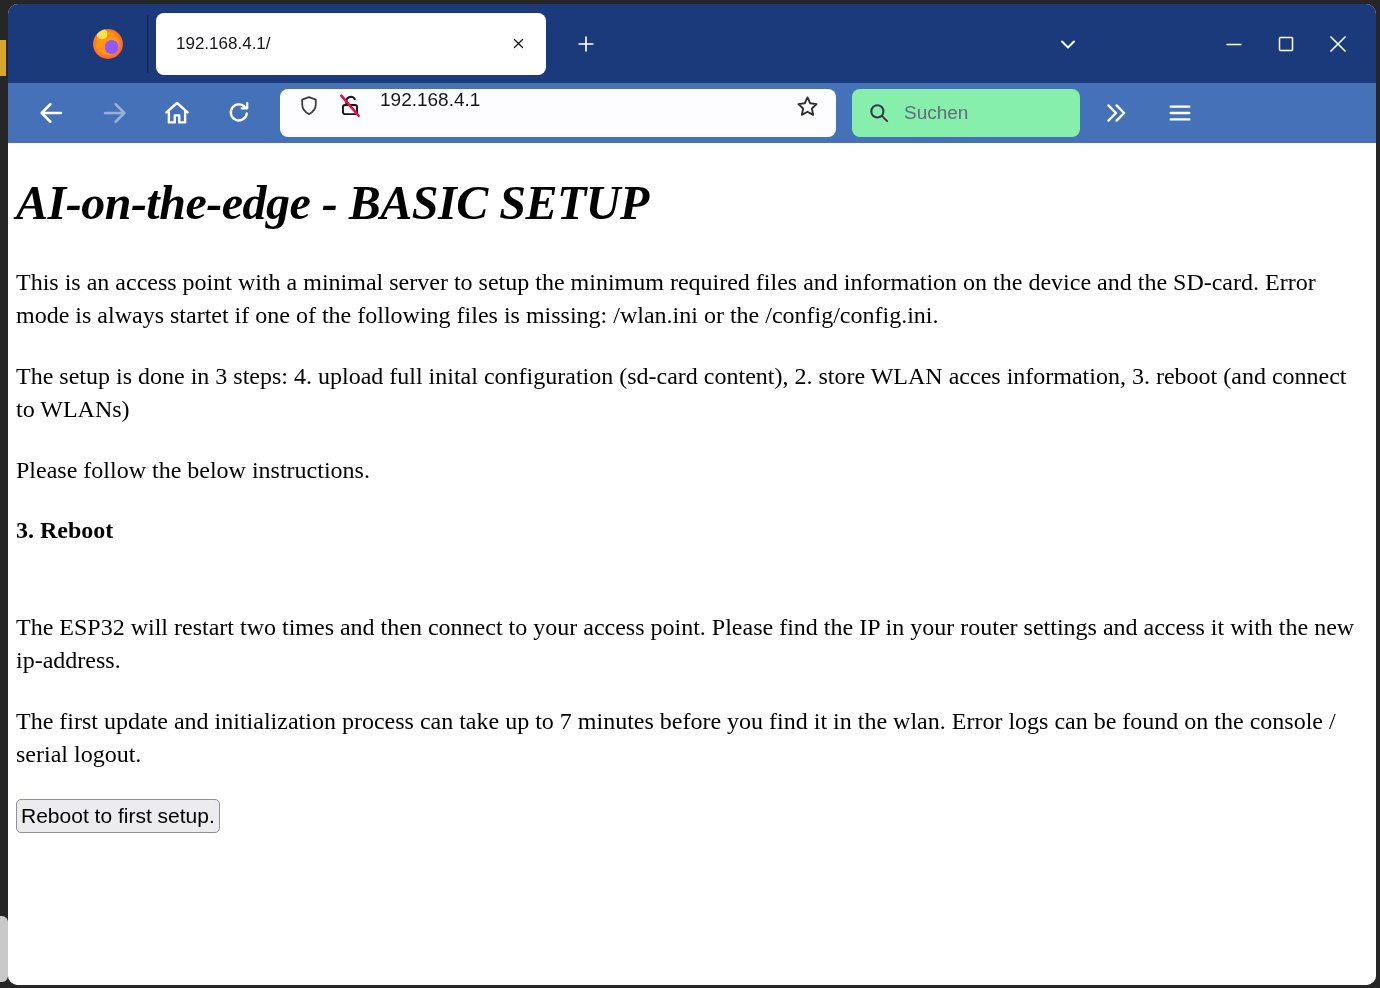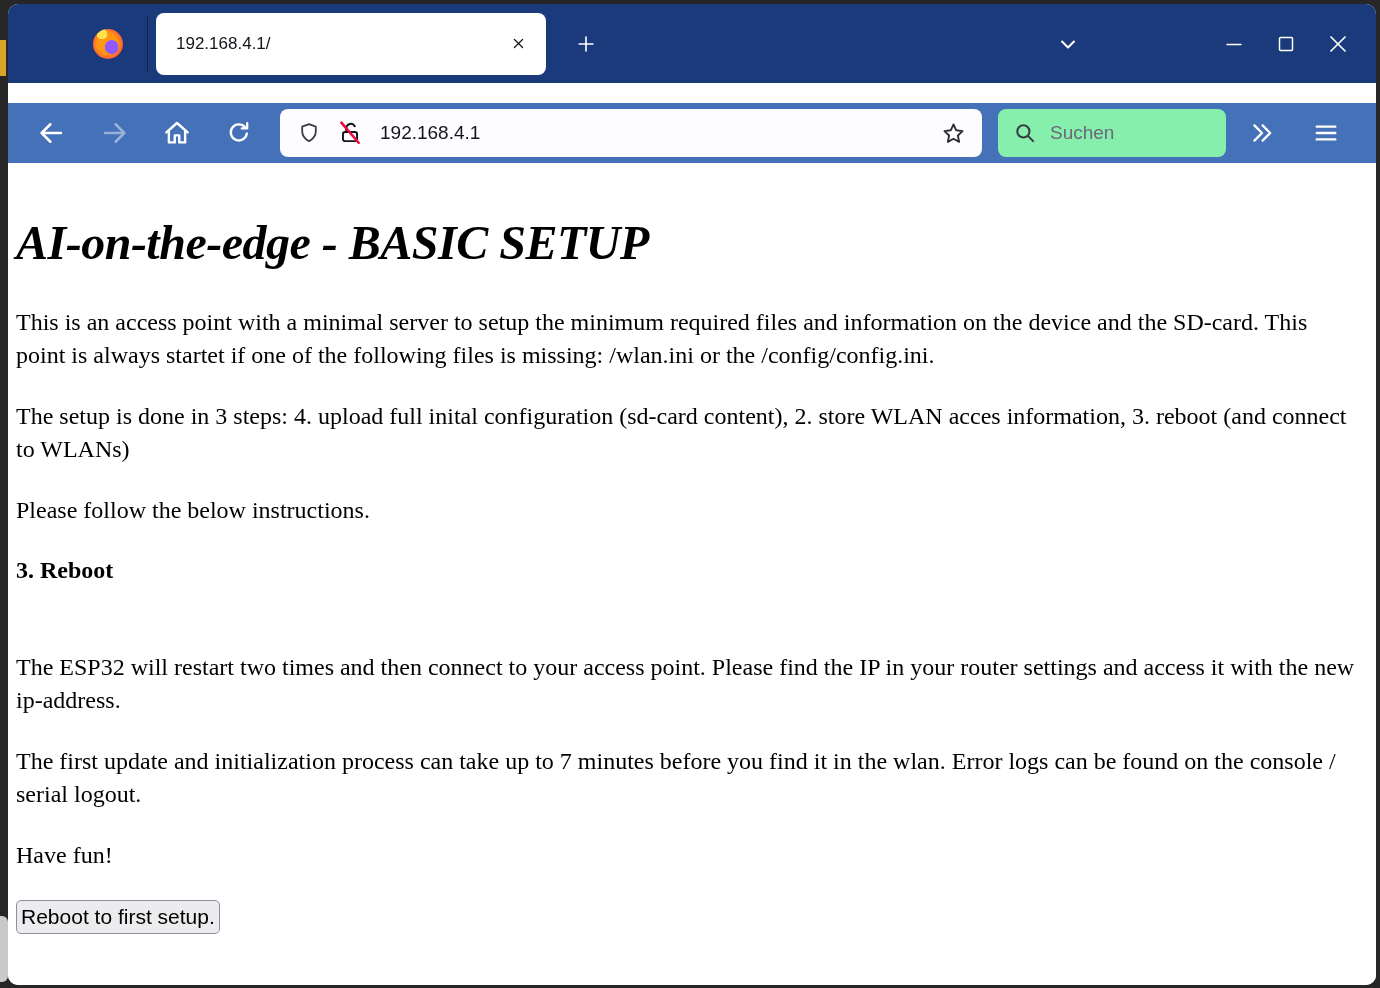--- a/index.html
+++ b/index.html
@@ -8,21 +8,21 @@
     width:1380px; height:988px; position:relative; overflow:hidden;
     background:#262626;
     font-family:"Liberation Sans", sans-serif;
   }
   
   .frag-yellow { position:absolute; left:0; top:40px; width:6px; height:36px; background:#d7a529; }
   .frag-gray   { position:absolute; left:0; top:916px; width:8px; height:66px; background:#c9c9c9; border-radius:0 6px 6px 0; }
 
   .window {
     position:absolute; left:8px; top:4px; width:1368px; height:981px;
-    border-radius:10px; overflow:hidden; display:flex; flex-direction:column; background:#fff;gap:20px;
+    border-radius:10px; overflow:hidden; display:flex; flex-direction:column; background:#fff;
   }
 
   
   .titlebar {
     height:79px; background:#1a3a7c; display:flex; align-items:center; flex-shrink:0;
     color:#fff;
   }
   .firefox-logo {
     width:30px; height:30px; border-radius:50%; margin-left:85px; flex-shrink:0;
     background:
@@ -48,22 +48,22 @@
   .navbar {
     height:60px; background:#4571b8; display:flex; align-items:center;
     padding:0 12px; flex-shrink:0;
   }
   .nav-btn { width:42px; height:42px; border-radius:6px; color:#ffffff; flex-shrink:0; }
   .nav-btn.back    { margin-left:10px; }
   .nav-btn.forward { margin-left:22px; opacity:.45; }
   .nav-btn.home    { margin-left:20px; }
   .nav-btn.reload  { margin-left:20px; }
   .urlbar {
-    margin-left:20px; width:702px; height:48px; background:#fdfdff; border-radius:8px;
-    display:flex; align-items:center; padding:0 12px; cursor:text;
+    margin-left:20px; width:556px; height:48px; background:#fdfdff; border-radius:8px;
+    display:flex; padding:0 12px; cursor:text;
   }
   .shield-wrap { width:34px; height:34px; color:#3b3b44; }
   .lock-wrap   { width:36px; height:34px; margin-left:6px; color:#15141a; position:relative; }
   .url-text { margin-left:12px; font-size:19px; color:#15141a; flex:1; white-space:nowrap; }
   .star-wrap { width:34px; height:34px; color:#2b2b33; }
   .searchbox {
     margin-left:16px; width:228px; height:48px; background:#86efac; border-radius:8px;
     display:flex; align-items:center; padding:4px 14px; cursor:text;
   }
   .magnifier-wrap { width:26px; height:26px; color:#3a3a44; flex-shrink:0; }
@@ -211,31 +211,30 @@
     <button class="icon-btn nav-btn menu">
       <svg width="28" height="28" viewBox="0 0 24 24" fill="none" stroke="currentColor" stroke-width="2" stroke-linecap="round">
           <path d="M4 6.5h16M4 12h16M4 17.5h16"></path>
         </svg>
     </button>
   </div>
 
   <div class="content">
     <h1>AI-on-the-edge - BASIC SETUP</h1>
 
-    <p>This is an access point with a minimal server to setup the minimum required files and information on the device and the SD-card. This point is always startet if one of the following files is missing: /wlan.ini or the /config/config.ini.</p>
+    <p>This is an access point with a minimal server to setup the minimum required files and information on the device and the SD-card. Error mode is always startet if one of the following files is missing: /wlan.ini or the /config/config.ini.</p>
 
     <p>The setup is done in 3 steps: 4. upload full inital configuration (sd-card content), 2. store WLAN acces information, 3. reboot (and connect to WLANs)</p>
 
     <p>Please follow the below instructions.</p>
 
     <h3>3. Reboot</h3>
 
     <p><br>
     <span>The ESP32 will restart two times and then connect to your access point. Please find the IP in your router settings and access it with the new ip-address.</span></p>
 
     <p>The first update and initialization process can take up to 7 minutes before you find it in the wlan. Error logs can be found on the console / serial logout.</p>
 
-    <p>Have fun!</p>
 
     <button class="reboot-btn">Reboot to first setup.</button>
   </div>
 
 </div>
 
 </body></html>

